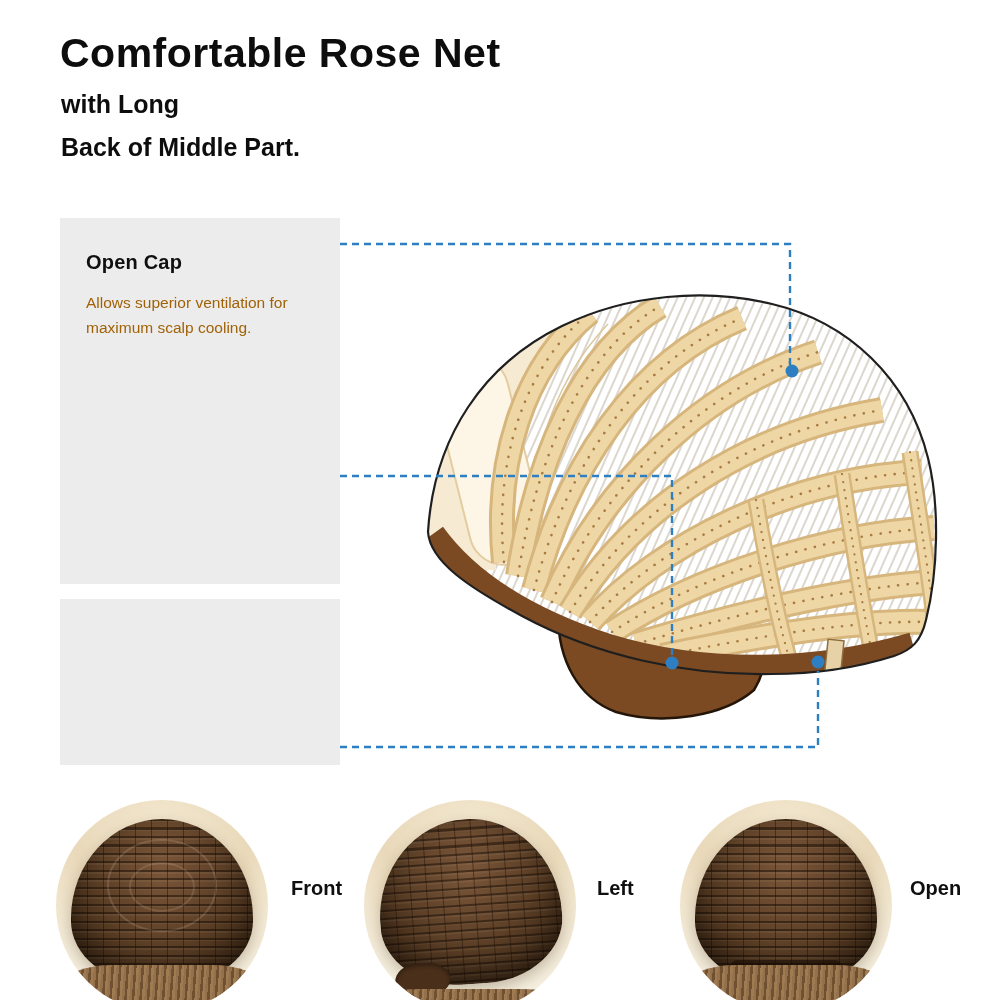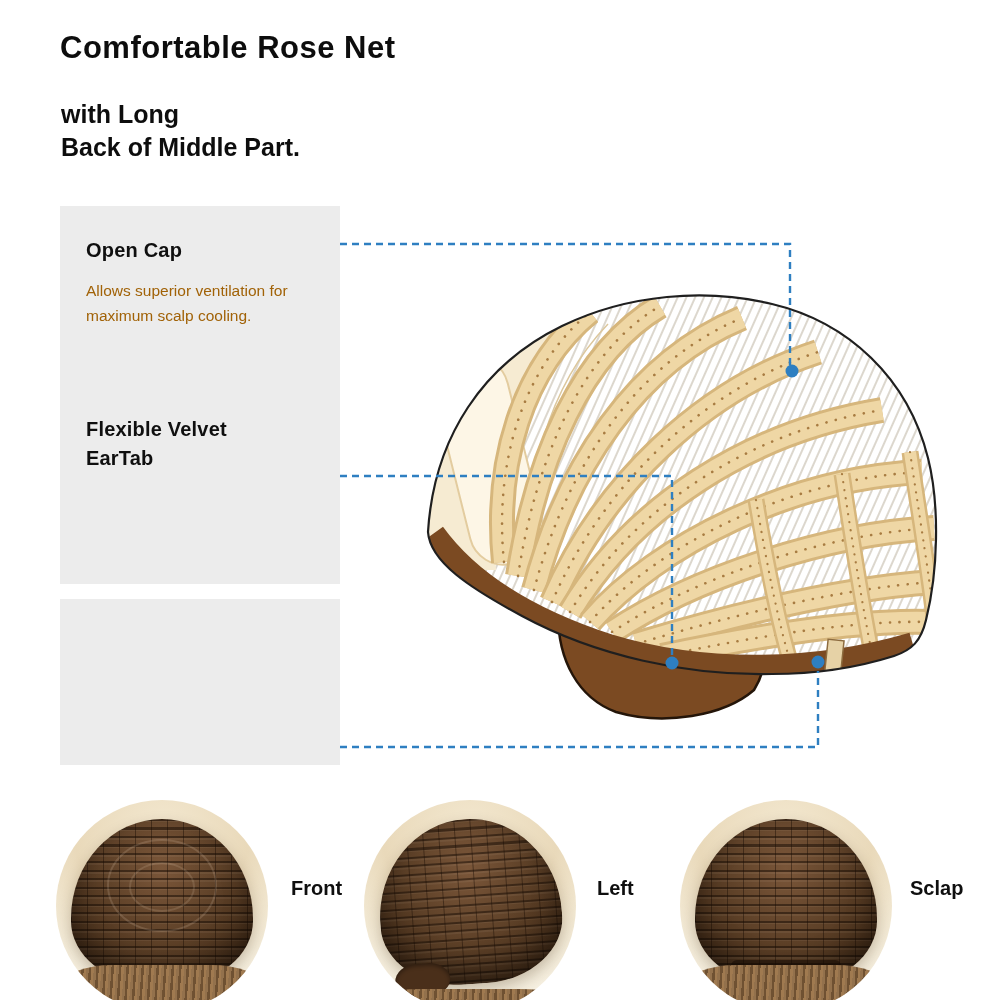--- a/index.html
+++ b/index.html
@@ -3,29 +3,29 @@
 <meta charset="utf-8">
 <style>
   html,body{margin:0;padding:0;}
   body{
     width:1000px;height:1000px;position:relative;overflow:hidden;
     background:#ffffff;font-family:"Liberation Sans",sans-serif;color:#111;
   }
   .stage{position:absolute;inset:0;width:1000px;height:1000px;z-index:1;}
 
   
-  .title{position:absolute;left:60px;top:30px;margin:0;font-size:31px;font-weight:bold;
+  .title{position:absolute;left:60px;top:30px;margin:0;font-size:41px;font-weight:bold;
          letter-spacing:.5px;color:#0d0d0d;z-index:2;}
   .subtitle{position:absolute;left:61px;margin:0;font-size:25px;font-weight:bold;color:#0d0d0d;z-index:2;}
-  .s1{top:100px}.s2{top:133px}
+  .s1{top:90px}.s2{top:133px}
 
   
   .feature{position:absolute;left:60px;width:280px;background:#ececec;
            padding:30px 26px;box-sizing:border-box;z-index:2;}
-  .f1{top:206px;height:208px}
+  .f1{top:218px;height:208px}
   .f2{top:385px;height:199px}
   .f3{top:599px;height:166px}
   .ft-title{margin:0 0 13px;font-size:20px;font-weight:bold;color:#0f0f0f;
             white-space:pre-line;letter-spacing:.2px;line-height:1.45;}
   .ft-body{margin:0;font-size:15.5px;line-height:1.62;color:#a16207;}
 
   
   .bO{fill:none;stroke:#d6b67c;stroke-width:26px;}
   .bI{fill:none;stroke:#efd7a5;stroke-width:20px;}
   .bD{fill:none;stroke:#a87c42;stroke-width:2.6px;stroke-dasharray:0.1 9.5;stroke-linecap:round;}
@@ -155,33 +155,31 @@
 
 <h1 class="title">Comfortable Rose Net</h1>
 <div class="subtitle s1">with Long</div>
 <div class="subtitle s2">Back of Middle Part.</div>
 
 <section class="feature f1">
   <h3 class="ft-title">Open Cap</h3>
   <p class="ft-body">Allows superior ventilation for maximum scalp cooling.</p>
 </section>
 <section class="feature f2">
-  <h3 class="ft-title">Flexible Velvet
-EarTab</h3>
 </section>
 <section class="feature f3">
 </section>
 
 <div class="photo p1">
   <div class="cap cap-front"></div>
   <div class="hair"></div>
 </div>
 <div class="photo p2">
   <div class="cap cap-left"></div>
   <div class="hair"></div>
 </div>
 <div class="photo p3">
   <div class="cap cap-back"></div>
   <div class="hair"></div>
 </div>
 <div class="view-label l1">Front</div>
 <div class="view-label l2">Left</div>
-<div class="view-label l3">Sclap</div>
+<div class="view-label l3">Open</div>
 
 </body></html>

